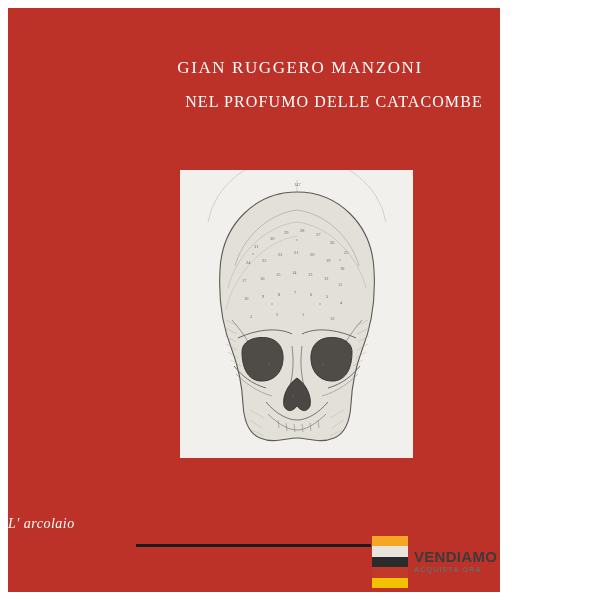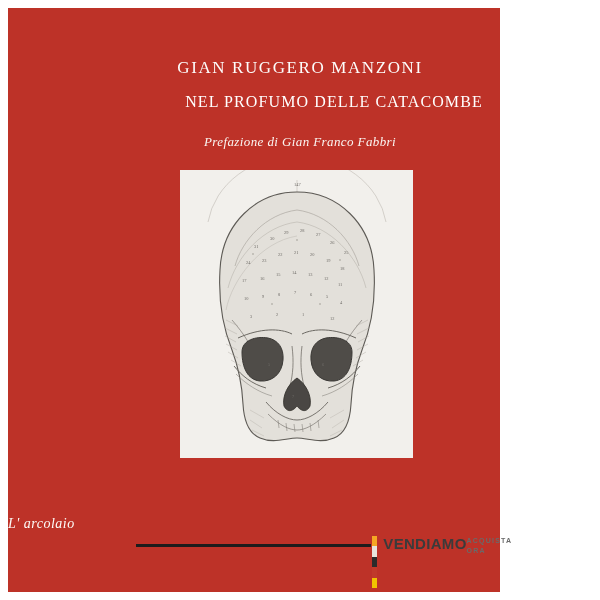--- a/index.html
+++ b/index.html
@@ -119,20 +119,21 @@
   #badge-flag {
     width: 36px;
     height: 52px;
     display: flex;
     flex-direction: column;
   }
   #badge-flag .bar { width: 100%; flex: 1 1 auto; }
   #badge-text {
     flex: 1 1 auto;
     display: flex;
+    flex-direction: column;
     justify-content: center;
     padding-left: 6px;
     background: rgba(255,255,255,0.0);
   }
   .badge-line1 {
     font-family: "Liberation Sans", sans-serif;
     font-size: 15px;
     font-weight: bold;
     color: #3b3b3b;
     letter-spacing: 0.3px;
@@ -164,21 +165,20 @@
 <body>
 
 <div id="page">
 
   <div id="cover">
 
     <div id="author">GIAN RUGGERO MANZONI</div>
 
     <div id="title">NEL PROFUMO DELLE CATACOMBE</div>
 
-    <div id="preface">Prefazione di Gian Franco Fabbri</div>
 
     <div id="plate">
       <svg width="233" height="288" viewBox="0 0 233 288" xmlns="http://www.w3.org/2000/svg">
         <rect x="0" y="0" width="233" height="288" fill="#f2f0ec"></rect>
 
         <path d="M 28 52 A 90 78 0 0 1 206 52" fill="none" stroke="#bdb9b2" stroke-width="0.6"></path>
         <line x1="117" y1="10" x2="117" y2="30" stroke="#b5b1aa" stroke-width="0.5"></line>
 
         <path d="M117 22
                  C 76 22, 42 54, 40 100

